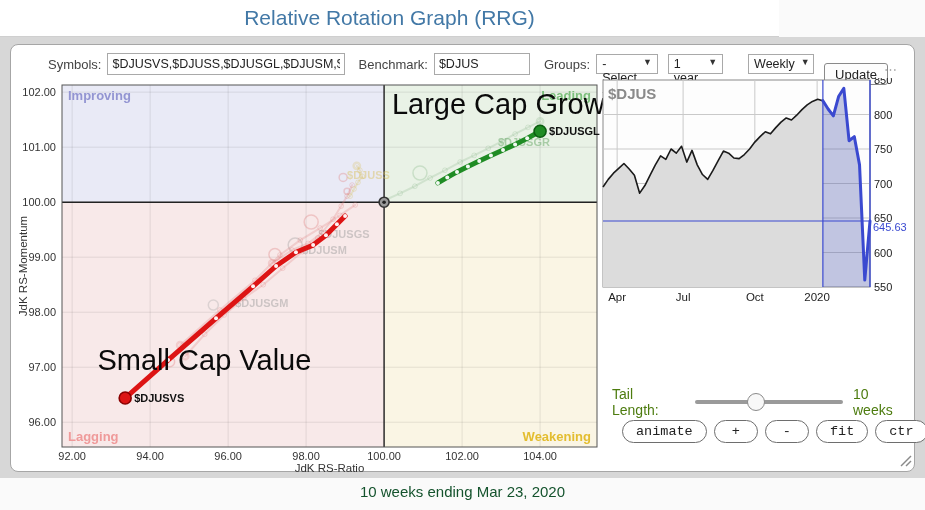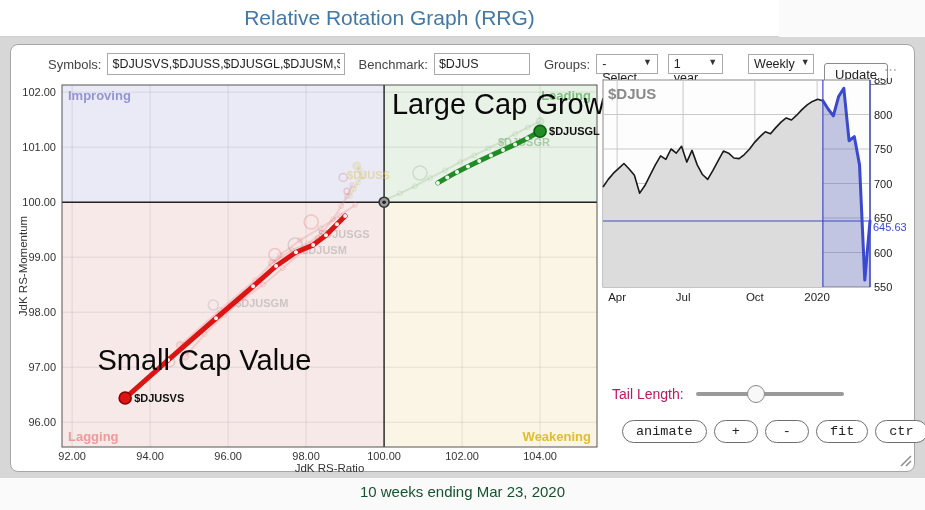--- a/index.html
+++ b/index.html
@@ -9,21 +9,21 @@
   .hdr h1{margin:0;text-align:center;font-size:21px;font-weight:400;color:#4278a6;line-height:36px;}
   .grayband{position:absolute;left:0;top:37px;width:925px;height:441px;background:#d7d7d7;}
   .panel{position:absolute;left:10px;top:44px;width:903px;height:426px;background:#ffffff;border:1px solid #a6a6a6;border-radius:8px;}
   .toolbar{position:absolute;left:48px;top:52px;width:840px;height:24px;display:flex;align-items:center;gap:6px;font-size:13px;color:#444;}
   .toolbar .lbl{white-space:nowrap;}
   .tb-input{height:18px;border:1px solid #a9a9a9;background:#fff;font-size:12.5px;color:#222;padding:1px 4px;font-family:"Liberation Sans",sans-serif;}
   .tb-select{height:20px;border:1px solid #a9a9a9;background:#fff;font-size:12.5px;color:#222;padding:2px 5px;display:flex;justify-content:space-between;box-sizing:border-box;}
   .tb-select .arr{font-size:9px;color:#333;margin-left:6px;}
   .tb-btn{height:22px;border:1px solid #8a8a8a;background:#fdfdfd;border-radius:3px;font-size:13px;color:#222;padding:0 10px;cursor:pointer;font-family:"Liberation Sans",sans-serif;margin-top:20px;}
   .dots{position:absolute;left:884px;top:62px;color:#9a9a9a;font-size:13px;letter-spacing:1px;}
-  .tailrow{position:absolute;left:612px;top:386px;width:300px;display:flex;align-items:center;font-size:14px;color:#be185d;}
+  .tailrow{position:absolute;left:612px;top:386px;width:300px;display:flex;align-items:center;font-size:14px;color:#4d7c0f;}
   .track{position:relative;width:148px;height:4px;background:#9a9a9a;border-radius:2px;margin:0 10px 0 12px;}
   .thumb{position:absolute;left:35%;top:-7px;width:16px;height:16px;background:#f8f8f8;border:1px solid #8a8a8a;border-radius:50%;cursor:pointer;}
   .btnrow{position:absolute;left:622px;top:420px;display:flex;gap:7px;}
   .pill{border:1px solid #6e6e6e;border-radius:12px;background:#fff;font-size:13.5px;color:#222;padding:3px 13px;cursor:pointer;font-family:Liberation Mono, monospace;}
   .pill.sq{padding:3px 17px;}
   .caption{position:absolute;left:0;top:483px;width:925px;text-align:center;font-size:15px;color:#14532d;}
   .corner{position:absolute;left:898px;top:453px;}
   svg{display:block;}
 </style>
 </head>
@@ -228,20 +228,21 @@
       <text x="154.8235294117647" y="223" font-size="11.5" fill="#222" text-anchor="middle">Oct</text>
       <text x="217.1235294117647" y="223" font-size="11.5" fill="#222" text-anchor="middle">2020</text>
       <text x="8" y="21" font-size="15" font-weight="bold" fill="#8a8a8a">$DJUS</text>
     </svg>
 
   <div class="tailrow">
     <span>Tail Length:</span>
     <div class="track">
       <div class="thumb"></div>
     </div>
+    <span>10 weeks</span>
   </div>
 
   <div class="btnrow">
     <button class="pill">animate</button>
     <button class="pill sq">+</button>
     <button class="pill sq">-</button>
     <button class="pill">fit</button>
     <button class="pill">ctr</button>
     <button class="pill">max</button>
   </div>

